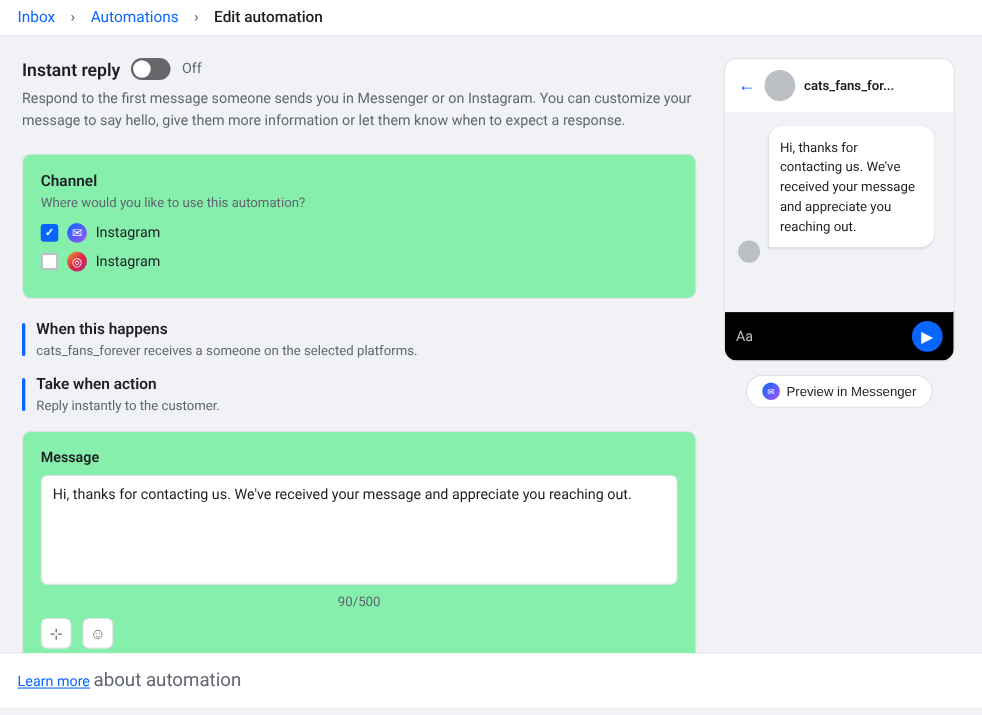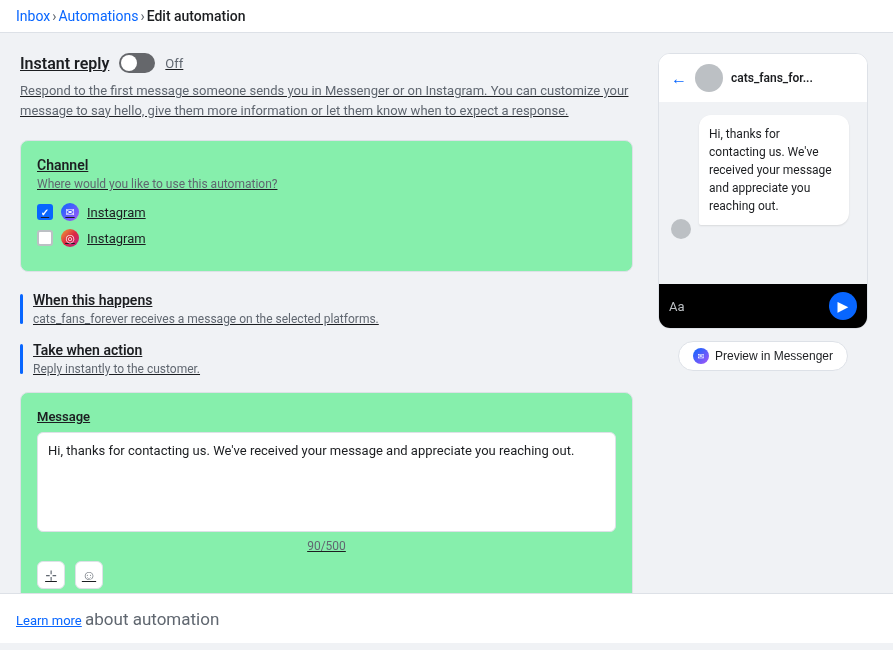--- a/index.html
+++ b/index.html
@@ -12,21 +12,21 @@
       overflow: hidden;
       color: #1c1e21;
     }
 
     .top-bar {
       background: #fff;
       border-bottom: 1px solid #dde1e7;
       padding: 8px 16px;
       display: flex;
       align-items: center;
-      gap: 2px;
+      gap: 14px;
       font-size: 14px;
     }
     .breadcrumb-link {
       color: #0866ff;
       cursor: pointer;
       text-decoration: none;
     }
     .breadcrumb-sep {
       color: #606770;
     }
@@ -41,21 +41,20 @@
       padding: 20px;
       gap: 20px;
       overflow-y: auto;
     }
 
     .left-panel {
       flex: 1;
       display: flex;
       flex-direction: column;
       gap: 0;
-      text-decoration: underline;
     }
 
     .instant-reply-header {
       display: flex;
       align-items: center;
       gap: 10px;
       margin-bottom: 8px;
     }
     .instant-reply-title {
       font-size: 16px;
@@ -414,21 +413,21 @@
         <div class="checkbox-wrapper unchecked"></div>
         <div class="channel-icon instagram-icon">◎</div>
         <span class="channel-label">Instagram</span>
       </div>
     </div>
 
     <div style="display:flex; gap:10px; margin-bottom:0; padding: 8px 0;">
       <div class="blue-bar"></div>
       <div class="when-action-content">
         <div class="section-title">When this happens</div>
-        <div class="section-subtitle" style="margin-bottom:0;">cats_fans_forever receives a message on the selected platforms.</div>
+        <div class="section-subtitle" style="margin-bottom:0;">cats_fans_forever receives a someone on the selected platforms.</div>
       </div>
     </div>
 
     <div style="display:flex; gap:10px; margin-bottom:0; padding: 8px 0;">
       <div class="blue-bar"></div>
       <div class="when-action-content">
         <div class="section-title">Take when action</div>
         <div class="section-subtitle" style="margin-bottom:0;">Reply instantly to the customer.</div>
       </div>
     </div>

